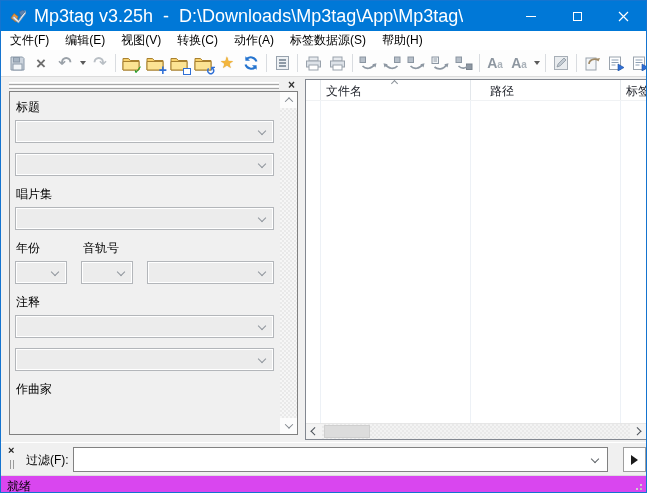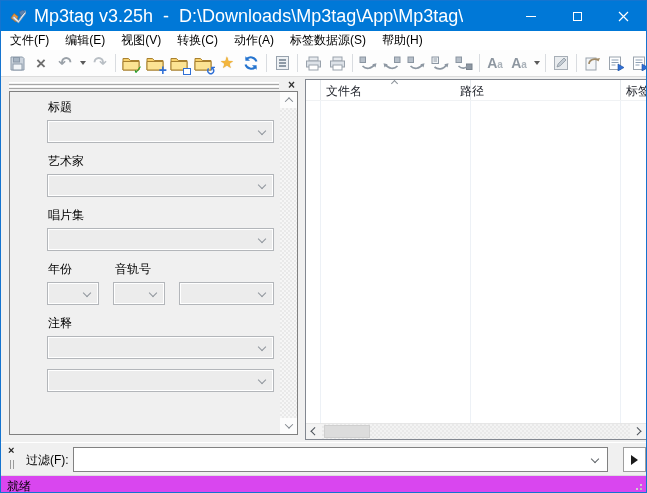--- a/index.html
+++ b/index.html
@@ -41,21 +41,21 @@
 
   
   .panel-griprow { position:absolute; left:8px; top:2px; width:289px; height:12px;
                    display:flex; align-items:center; }
   .grip-lines { flex:1; margin-right:6px; }
   .grip-line { height:3px; border-top:1px solid #ffffff; border-bottom:1px solid #a6a6a6; margin:1px 0; }
   .panel-close { width:13px; height:12px; display:flex; align-items:center; justify-content:center;
                  font-size:12px; font-weight:bold; color:#333; line-height:1; }
   .tagpanel { position:absolute; left:8px; top:14px; width:289px; height:344px;
               border:1px solid #808080; background:#f0f0f0; overflow:hidden; }
-  .tp-fields { position:absolute; left:0; top:0; right:17px; bottom:0; padding:7px 6px 0 5px;margin-left:32px; }
+  .tp-fields { position:absolute; left:0; top:0; right:17px; bottom:0; padding:7px 6px 0 5px; }
   .tp-label { font-size:12px; margin:0 0 4px 1px; }
   .combo { position:relative; height:23px; background:#ececec; border:1px solid #b3b6ba;
            box-shadow:inset 0 0 0 1px #fff; margin-bottom:10px; }
   .combo .chev { position:absolute; right:8px; top:7px; width:6px; height:6px;
                  border-right:1.4px solid #8f959c; border-bottom:1.4px solid #8f959c;
                  transform:rotate(45deg); }
   .combo .combo-value { position:absolute; left:4px; top:4px; right:20px; font-size:12px;
                         white-space:nowrap; overflow:hidden; }
   .tp-row { display:flex; }
   .tp-col-s { width:52px; margin-right:14px; }
@@ -353,21 +353,20 @@
 
     <div class="tagpanel">
       <div class="tp-fields">
 
         <div class="tp-label">标题</div>
         <div class="combo">
           <span class="combo-value"></span>
           <span class="chev"></span>
         </div>
 
-        <div class="tp-label">艺术家</div>
         <div class="combo">
           <span class="combo-value"></span>
           <span class="chev"></span>
         </div>
 
         <div class="tp-label">唱片集</div>
         <div class="combo">
           <span class="combo-value"></span>
           <span class="chev"></span>
         </div>
@@ -395,41 +394,42 @@
         <div class="combo">
           <span class="combo-value"></span>
           <span class="chev"></span>
         </div>
 
         <div class="combo">
           <span class="combo-value"></span>
           <span class="chev"></span>
         </div>
 
+        <div class="tp-label">作曲家</div>
 
       </div>
 
       <div class="vscroll">
         <div class="sb-btn sb-up">
             <span class="chev-up"></span>
           </div>
         <div class="sb-btn sb-down">
             <span class="chev-dn"></span>
           </div>
       </div>
     </div>
 
     <div class="filelist">
       <div class="fl-header">
         <span class="fl-h-sep" style="left:14px"></span>
         <span class="fl-h-sep" style="left:164px"></span>
         <span class="fl-h-sep" style="left:314px"></span>
         <span class="fl-sort" style="left:86px"></span>
         <span class="fl-h-label" style="left:20px">文件名</span>
-        <span class="fl-h-label" style="left:154px">路径</span>
+        <span class="fl-h-label" style="left:184px">路径</span>
         <span class="fl-h-label" style="left:320px">标签</span>
       </div>
       <div class="fl-body">
         <span class="fl-b-sep" style="left:14px"></span>
         <span class="fl-b-sep" style="left:164px"></span>
         <span class="fl-b-sep" style="left:314px"></span>
       </div>
       <div class="hscroll">
         <div class="hs-btn hs-left">
             <span class="chev-l"></span>

